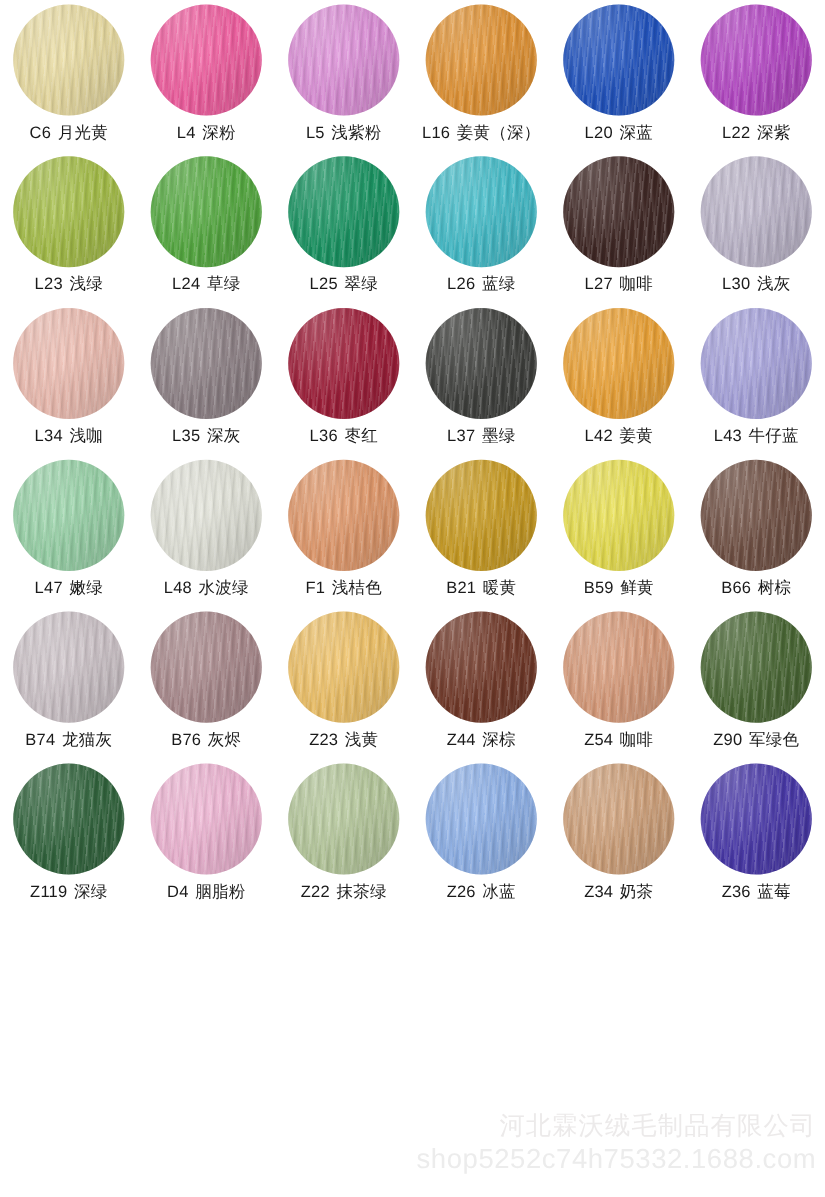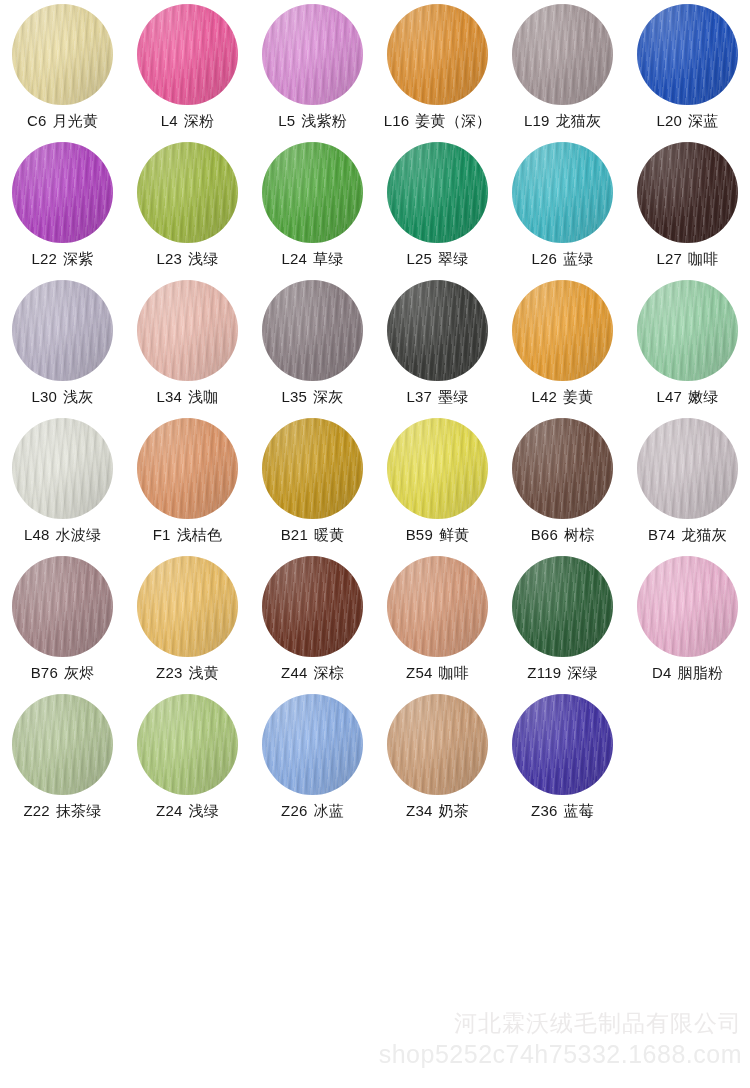--- a/index.html
+++ b/index.html
@@ -156,28 +156,20 @@
     </div>
     <div class="swatch-cell">
       <div class="swatch-disc" style="background: rgb(226, 145, 47);">
         <div class="fibre-a"></div>
         <div class="fibre-b"></div>
         <div class="fibre-c"></div>
       </div>
       <div class="swatch-label"><span class="code">L16</span><span class="cname">姜黄（深）</span></div>
     </div>
     <div class="swatch-cell">
-      <div class="swatch-disc" style="background: rgb(168, 153, 155);">
-        <div class="fibre-a"></div>
-        <div class="fibre-b"></div>
-        <div class="fibre-c"></div>
-      </div>
-      <div class="swatch-label"><span class="code">L19</span><span class="cname">龙猫灰</span></div>
-    </div>
-    <div class="swatch-cell">
       <div class="swatch-disc" style="background: rgb(27, 79, 191);">
         <div class="fibre-a"></div>
         <div class="fibre-b"></div>
         <div class="fibre-c"></div>
       </div>
       <div class="swatch-label"><span class="code">L20</span><span class="cname">深蓝</span></div>
     </div>
     <div class="swatch-cell">
       <div class="swatch-disc" style="background: rgb(179, 66, 196);">
         <div class="fibre-a"></div>
@@ -244,36 +236,52 @@
     </div>
     <div class="swatch-cell">
       <div class="swatch-disc" style="background: rgb(140, 127, 132);">
         <div class="fibre-a"></div>
         <div class="fibre-b"></div>
         <div class="fibre-c"></div>
       </div>
       <div class="swatch-label"><span class="code">L35</span><span class="cname">深灰</span></div>
     </div>
     <div class="swatch-cell">
+      <div class="swatch-disc" style="background: rgb(156, 23, 51);">
+        <div class="fibre-a"></div>
+        <div class="fibre-b"></div>
+        <div class="fibre-c"></div>
+      </div>
+      <div class="swatch-label"><span class="code">L36</span><span class="cname">枣红</span></div>
+    </div>
+    <div class="swatch-cell">
       <div class="swatch-disc" style="background: rgb(58, 59, 56);">
         <div class="fibre-a"></div>
         <div class="fibre-b"></div>
         <div class="fibre-c"></div>
       </div>
       <div class="swatch-label"><span class="code">L37</span><span class="cname">墨绿</span></div>
     </div>
     <div class="swatch-cell">
       <div class="swatch-disc" style="background: rgb(237, 161, 49);">
         <div class="fibre-a"></div>
         <div class="fibre-b"></div>
         <div class="fibre-c"></div>
       </div>
       <div class="swatch-label"><span class="code">L42</span><span class="cname">姜黄</span></div>
     </div>
     <div class="swatch-cell">
+      <div class="swatch-disc" style="background: rgb(166, 162, 221);">
+        <div class="fibre-a"></div>
+        <div class="fibre-b"></div>
+        <div class="fibre-c"></div>
+      </div>
+      <div class="swatch-label"><span class="code">L43</span><span class="cname">牛仔蓝</span></div>
+    </div>
+    <div class="swatch-cell">
       <div class="swatch-disc" style="background: rgb(150, 210, 166);">
         <div class="fibre-a"></div>
         <div class="fibre-b"></div>
         <div class="fibre-c"></div>
       </div>
       <div class="swatch-label"><span class="code">L47</span><span class="cname">嫩绿</span></div>
     </div>
     <div class="swatch-cell">
       <div class="swatch-disc" style="background: rgb(227, 228, 218);">
         <div class="fibre-a"></div>
@@ -348,20 +356,28 @@
     </div>
     <div class="swatch-cell">
       <div class="swatch-disc" style="background: rgb(217, 154, 120);">
         <div class="fibre-a"></div>
         <div class="fibre-b"></div>
         <div class="fibre-c"></div>
       </div>
       <div class="swatch-label"><span class="code">Z54</span><span class="cname">咖啡</span></div>
     </div>
     <div class="swatch-cell">
+      <div class="swatch-disc" style="background: rgb(69, 100, 47);">
+        <div class="fibre-a"></div>
+        <div class="fibre-b"></div>
+        <div class="fibre-c"></div>
+      </div>
+      <div class="swatch-label"><span class="code">Z90</span><span class="cname">军绿色</span></div>
+    </div>
+    <div class="swatch-cell">
       <div class="swatch-disc" style="background: rgb(44, 97, 56);">
         <div class="fibre-a"></div>
         <div class="fibre-b"></div>
         <div class="fibre-c"></div>
       </div>
       <div class="swatch-label"><span class="code">Z119</span><span class="cname">深绿</span></div>
     </div>
     <div class="swatch-cell">
       <div class="swatch-disc" style="background: rgb(239, 180, 211);">
         <div class="fibre-a"></div>
@@ -370,28 +386,20 @@
       </div>
       <div class="swatch-label"><span class="code">D4</span><span class="cname">胭脂粉</span></div>
     </div>
     <div class="swatch-cell">
       <div class="swatch-disc" style="background: rgb(181, 200, 154);">
         <div class="fibre-a"></div>
         <div class="fibre-b"></div>
         <div class="fibre-c"></div>
       </div>
       <div class="swatch-label"><span class="code">Z22</span><span class="cname">抹茶绿</span></div>
-    </div>
-    <div class="swatch-cell">
-      <div class="swatch-disc" style="background: rgb(176, 205, 124);">
-        <div class="fibre-a"></div>
-        <div class="fibre-b"></div>
-        <div class="fibre-c"></div>
-      </div>
-      <div class="swatch-label"><span class="code">Z24</span><span class="cname">浅绿</span></div>
     </div>
     <div class="swatch-cell">
       <div class="swatch-disc" style="background: rgb(140, 176, 233);">
         <div class="fibre-a"></div>
         <div class="fibre-b"></div>
         <div class="fibre-c"></div>
       </div>
       <div class="swatch-label"><span class="code">Z26</span><span class="cname">冰蓝</span></div>
     </div>
     <div class="swatch-cell">

